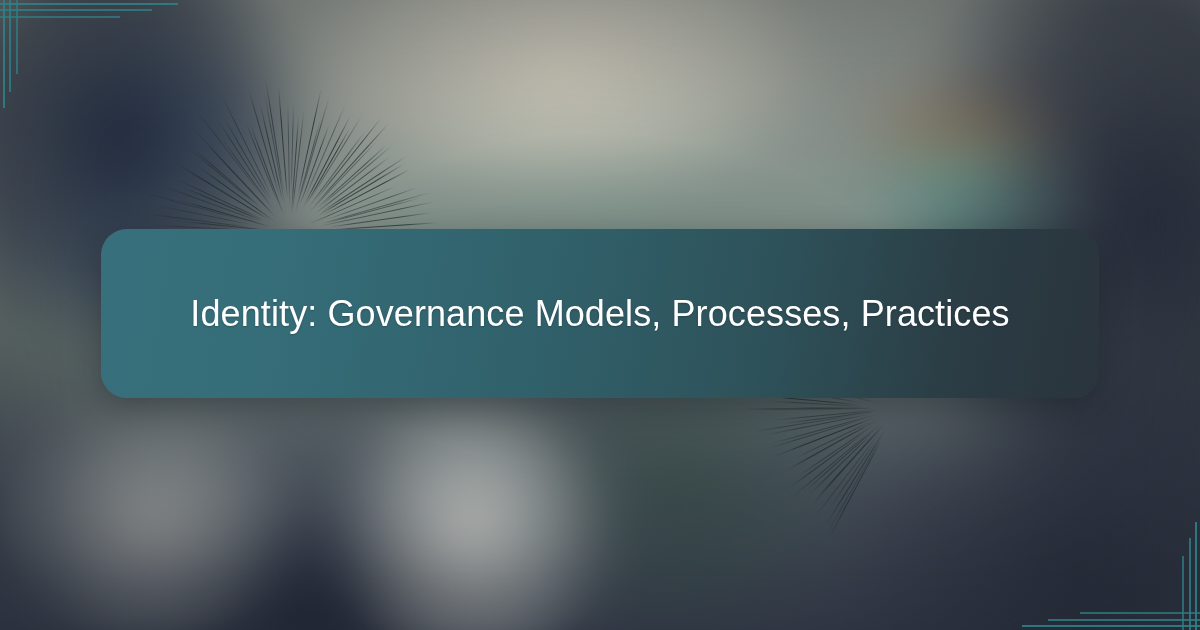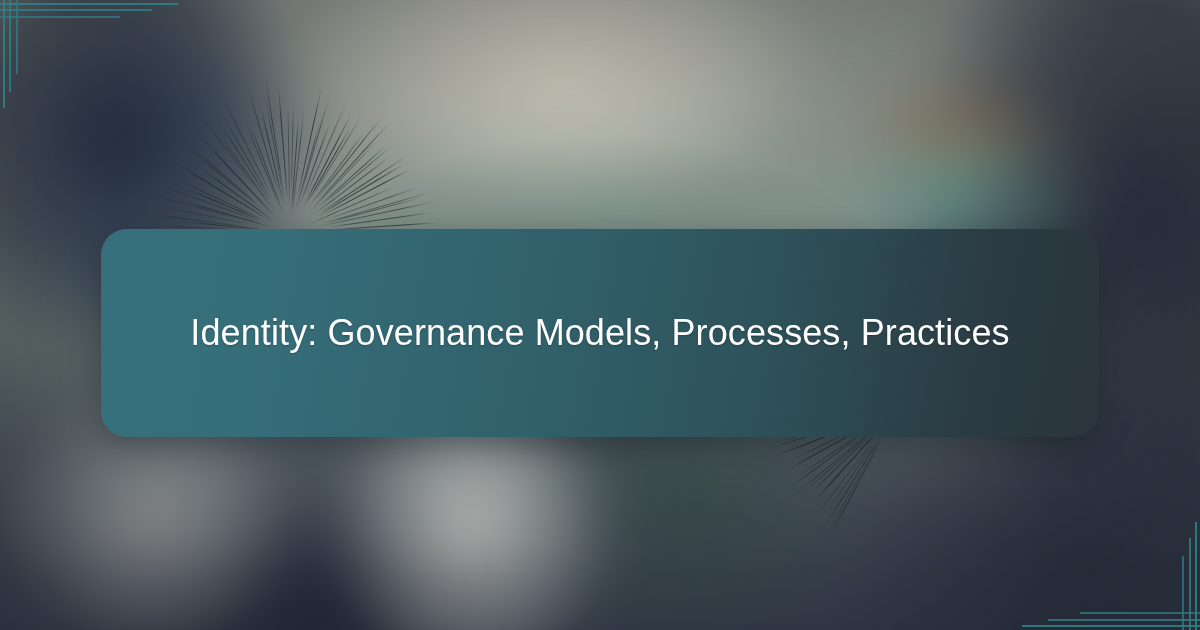--- a/index.html
+++ b/index.html
@@ -107,21 +107,21 @@
 
   #corner-top-left { left: 0; top: 0; width: 200px; height: 120px; }
   #corner-bottom-right { right: 0; bottom: 0; width: 200px; height: 120px; }
 
   
   #title-card {
     position: absolute;
     left: 101px;
     top: 229px;
     width: 998px;
-    height: 208px;
+    height: 169px;
     border-radius: 26px;
     background: linear-gradient(100deg, #37707c 0%, #356d78 18%, #31626c 42%, #2e525a 66%, #2b3c44 86%, #2a343c 100%);
     box-shadow: 0 10px 30px rgba(12,18,26,0.34);
     display: flex;
     align-items: center;
     justify-content: center;
     box-sizing: border-box;
     padding: 0 52px;
   }
 

